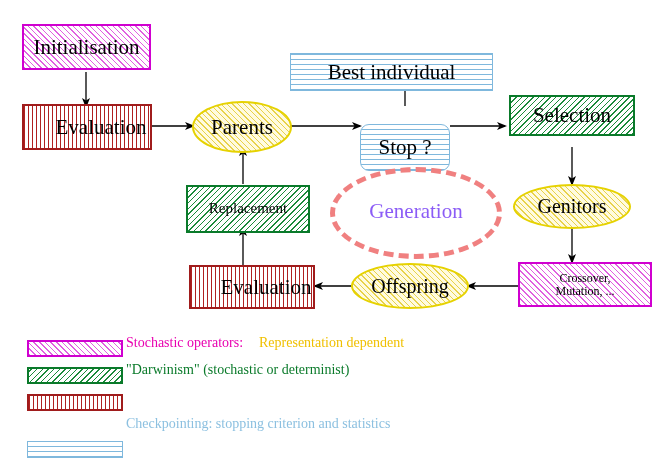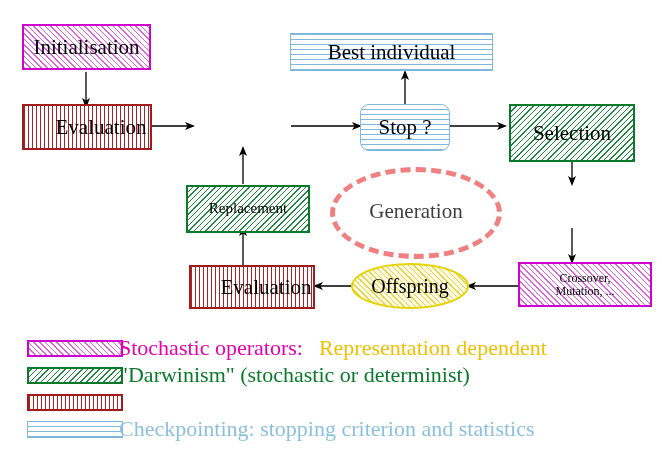--- a/index.html
+++ b/index.html
@@ -25,20 +25,21 @@
     background-image:repeating-linear-gradient(-45deg,#1a8a3a 0px,#1a8a3a 1px,#ffffff 1px,#ffffff 4px);
   }
   .hatch-redvert{
     background-color:#ffffff;
     background-image:repeating-linear-gradient(90deg,#b02020 0px,#b02020 1px,#ffffff 1px,#ffffff 4px);
     padding-left:28px;
   }
   .hatch-bluehoriz{
     background-color:#ffffff;
     background-image:repeating-linear-gradient(0deg,#7fb8dd 0px,#7fb8dd 1px,#ffffff 1px,#ffffff 5px);
+    margin-top:20px;
   }
   .hatch-yellow{
     background-color:#ffffff;
     background-image:repeating-linear-gradient(45deg,#e8d24a 0px,#e8d24a 1px,#fffbe0 1px,#fffbe0 4px);
   }
 
   .bd-magenta{border:2px solid #d000d0;}
   .bd-green{border:2px solid #0a7a2a;}
   .bd-red{border:2px solid #a01c1c;}
   .bd-blue{border:1px solid #7fb8dd;}
@@ -51,29 +52,29 @@
   .fs-md{font-size:20px;}
   .fs-sm{font-size:15px;}
   .fs-xs{font-size:12px;}
 
   
   .gen-ellipse{
     position:absolute;border-radius:50%;
     border:5px dashed #f08080;background:transparent;
   }
   .gen-label{
-    position:absolute;color:#404040;font-size:21px;text-align:center;
+    position:absolute;color:#8b5cf6;font-size:21px;text-align:center;
     width:100%;
   }
 
   
   .legend{position:absolute;left:0;top:336px;width:662px;}
   .legend-row{position:relative;height:27px;}
   .swatch{position:absolute;left:27px;width:96px;height:17px;box-sizing:border-box;}
-  .legend-text{position:absolute;left:119px;top:-1px;font-size:22px;white-space:nowrap;}
+  .legend-text{position:absolute;left:126px;top:-1px;font-size:14px;white-space:nowrap;}
   .lt-magenta{color:#e800b0;}
   .lt-yellow{color:#f0c000;}
   .lt-green{color:#0a7a2a;}
   .lt-red{color:#c00000;}
   .lt-blue{color:#8cc0e0;}
   .legend-text .part2{margin-left:16px;}
 </style>
 </head>
 <body>
 
@@ -112,33 +113,39 @@
   </svg>
 
   <div class="node hatch-magenta bd-magenta fs-lg" style="left:22px;top:24px;width:129px;height:46px;">
     <span>Initialisation</span>
   </div>
 
   <div class="node hatch-redvert bd-red fs-lg" style="left:22px;top:104px;width:130px;height:46px;">
     <span>Evaluation</span>
   </div>
 
+  <div class="node hatch-yellow bd-yellow ellipse fs-lg" style="left:192px;top:101px;width:100px;height:52px;">
+    <span>Parents</span>
+  </div>
 
   <div class="node hatch-bluehoriz bd-blue fs-lg" style="left:290px;top:33px;width:203px;height:38px;">
     <span>Best individual</span>
   </div>
 
   <div class="node hatch-bluehoriz bd-blue rounded fs-lg" style="left:360px;top:104px;width:90px;height:47px;">
     <span>Stop ?</span>
   </div>
 
-  <div class="node hatch-green bd-green fs-lg" style="left:509px;top:104px;width:126px;height:58px;">
+  <div class="node hatch-green bd-green fs-lg" style="left:509px;top:95px;width:126px;height:41px;">
     <span>Selection</span>
   </div>
 
+  <div class="node hatch-yellow bd-yellow ellipse fs-md" style="left:513px;top:184px;width:118px;height:45px;">
+    <span>Genitors</span>
+  </div>
 
   <div class="node hatch-magenta bd-magenta fs-xs" style="left:518px;top:262px;width:134px;height:45px;flex-direction:column;justify-content:center;">
     <span>Crossover,</span>
     <span>Mutation, ...</span>
   </div>
 
   <div class="node hatch-yellow bd-yellow ellipse fs-md" style="left:351px;top:263px;width:118px;height:46px;">
     <span>Offspring</span>
   </div>
 

